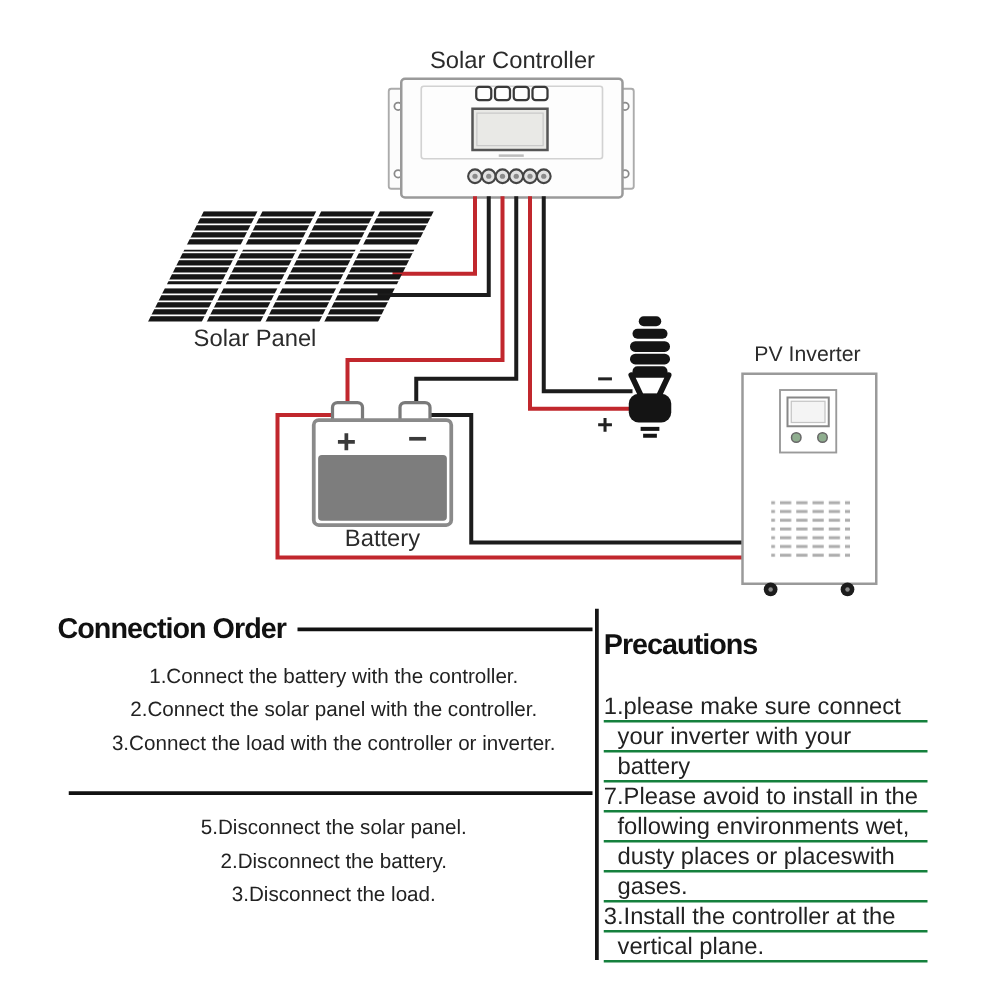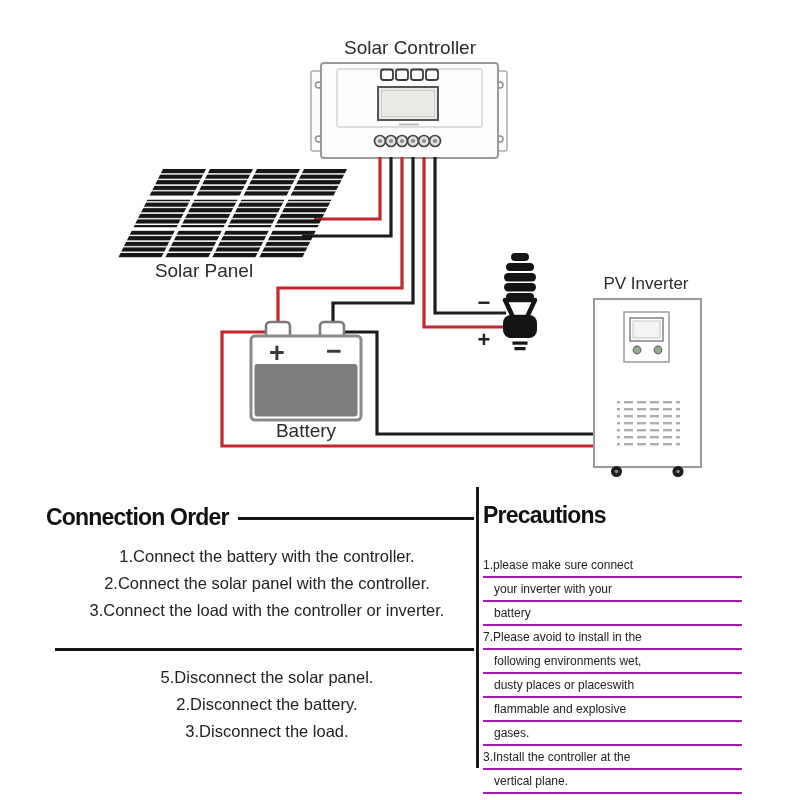--- a/index.html
+++ b/index.html
@@ -1,35 +1,35 @@
 <!DOCTYPE html>
 <html><head>
 <meta charset="utf-8">
 <style>
   html,body{margin:0;padding:0;background:#fff;}
   .canvas{position:relative;width:800px;height:800px;background:#fff;overflow:hidden;
           font-family:"Liberation Sans",sans-serif;color:#1c1c1c;}
   svg{position:absolute;top:0;left:0;}
   .dlabel{font-family:"Liberation Sans",sans-serif;fill:#2b2b2b;}
   
-  .left-col{position:absolute;left:46px;top:504px;width:428px;}
+  .left-col{position:absolute;left:46px;top:489px;width:428px;}
   .right-col{position:absolute;left:483px;top:498px;width:259px;}
   .divider{position:absolute;left:476px;top:487px;width:3px;height:281px;background:#161616;}
   .section-head{display:flex;align-items:center;margin:0;}
   .section-head h2{margin:0;font-size:23px;line-height:26px;font-weight:bold;
                    letter-spacing:-0.8px;color:#111;white-space:nowrap;}
   .section-head .rule{flex:1;height:3px;background:#111;margin-left:9px;margin-top:3px;}
   .olist{margin:0;padding:0 0 0 14px;list-style:none;text-align:center;}
   .olist.first{margin-top:18px;}
   .olist li{font-size:16.5px;line-height:17px;margin-bottom:10px;color:#222;}
   .gap-head{margin-top:26px;}
   .right-col h2{margin:4px 0 0 0;font-size:23px;line-height:26px;font-weight:bold;
                 letter-spacing:-0.8px;color:#111;}
   .p-lines{margin-top:27px;}
-  .p-line{font-size:12px;line-height:21px;border-bottom:2px solid #a21caf;
+  .p-line{font-size:19px;line-height:21px;border-bottom:2px solid #15803d;
           margin-bottom:1px;color:#222;white-space:nowrap;}
   .p-line.indent{padding-left:11px;}
 </style>
 </head>
 <body>
 
 <div class="canvas">
 
 <svg width="800" height="480" viewBox="0 0 800 480">
   <defs>
@@ -181,20 +181,19 @@
 
 <div class="right-col">
   <h2>Precautions</h2>
   <div class="p-lines">
     <div class="p-line">1.please make sure connect</div>
     <div class="p-line indent">your inverter with your</div>
     <div class="p-line indent">battery</div>
     <div class="p-line">7.Please avoid to install in the</div>
     <div class="p-line indent">following environments wet,</div>
     <div class="p-line indent">dusty places or placeswith</div>
-    <div class="p-line indent">flammable and explosive</div>
     <div class="p-line indent">gases.</div>
     <div class="p-line">3.Install the controller at the</div>
     <div class="p-line indent">vertical plane.</div>
   </div>
 </div>
 
 </div>
 
 </body></html>

